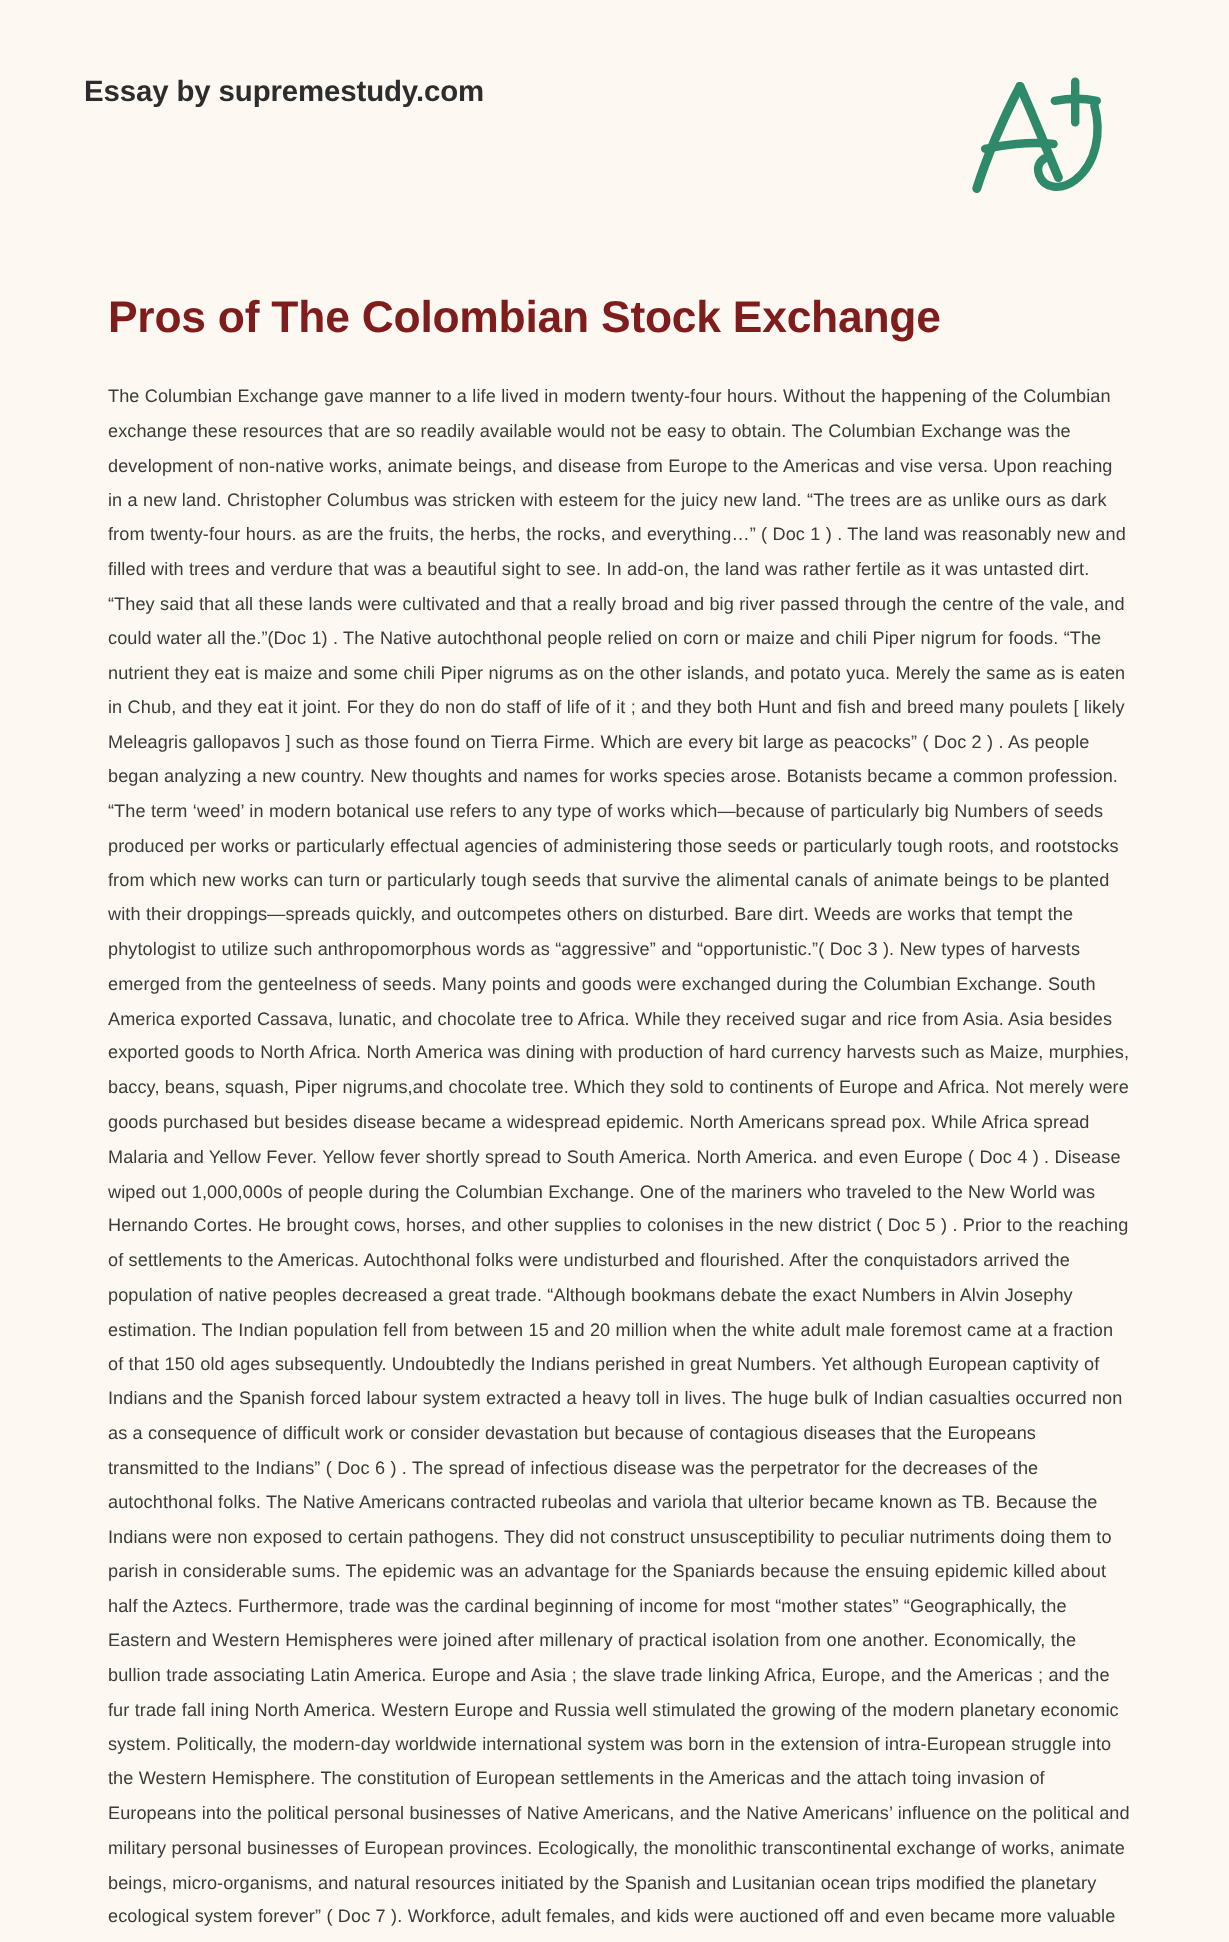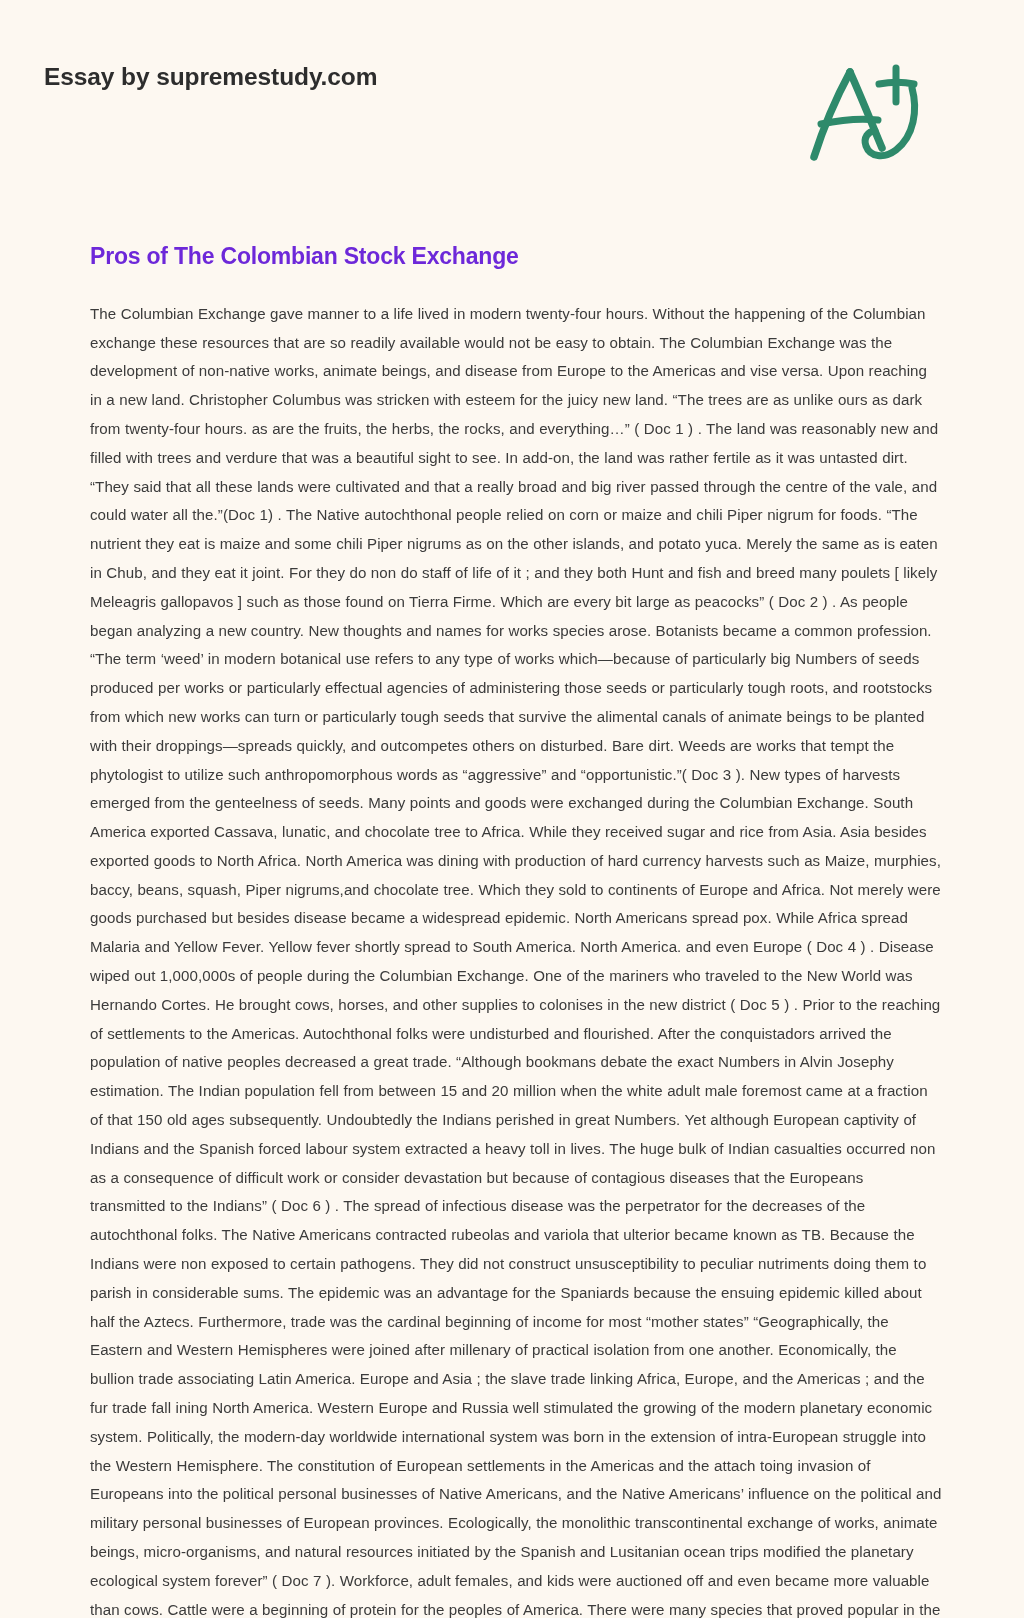--- a/index.html
+++ b/index.html
@@ -22,21 +22,21 @@
     background: #fdf8f1;
     position: relative;
     padding: 0;
   }
 
   
   .site-header {
     display: flex;
     align-items: flex-start;
     justify-content: space-between;
-    padding: 56px 78px 0 44px;
+    padding: 56px 78px 0 70px;
   }
 
   .header-left {
     display: flex;
     flex-direction: column;
     gap: 18px;
     padding-top: 6px;
   }
 
   .brand-line {
@@ -77,24 +77,24 @@
   .logo-svg {
     display: block;
     width: 132px;
     height: 108px;
   }
 
   
   .article-title {
     margin: 0;
     padding: 76px 90px 0 90px;
-    font-size: 23px;
+    font-size: 37px;
     font-weight: 700;
     letter-spacing: -0.2px;
-    color: #6d28d9;
+    color: #7f1d1d;
     line-height: 1.25;
   }
 
   
   .article-body {
     padding: 29px 82px 64px 90px;
   }
 
   .article-body p {
     margin: 0;

